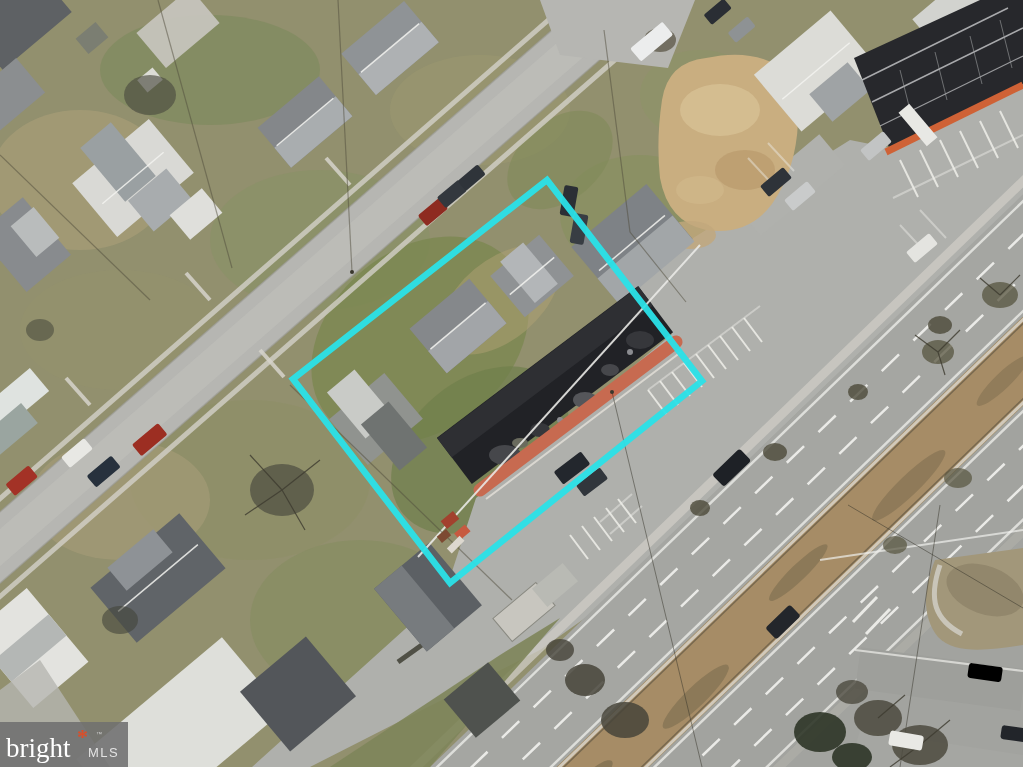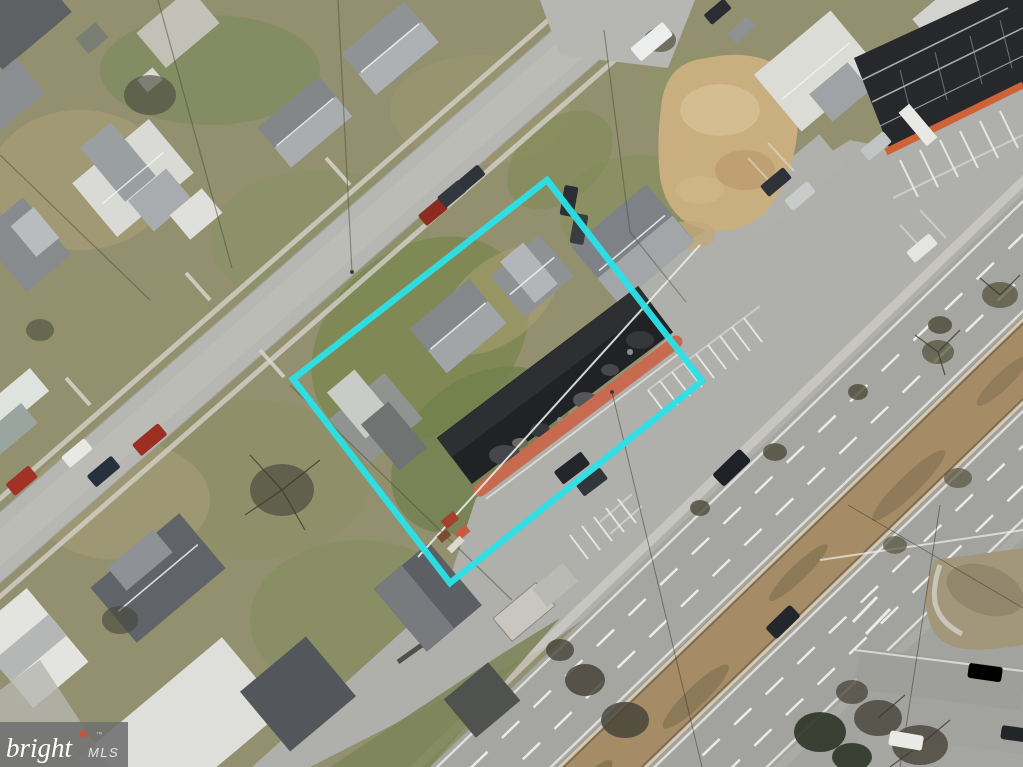--- a/index.html
+++ b/index.html
@@ -1,17 +1,17 @@
 <!DOCTYPE html>
 <html><head>
 <meta charset="utf-8">
 <style>
   html,body{margin:0;padding:0;background:#222;}
   #stage{position:relative;width:1023px;height:767px;overflow:hidden;background:#92906e;
-         font-family:"Liberation Sans",sans-serif;font-style:italic;}
+         font-family:"Liberation Sans",sans-serif;}
   svg{display:block}
   .lane-dash{stroke:#f2f2ee;stroke-width:2.5;stroke-dasharray:24 20;opacity:.9;fill:none}
   .lane-edge{stroke:#f0f0ec;stroke-width:2.5;opacity:.75;fill:none}
   .gutter{stroke:#dcd8d0;stroke-width:3;opacity:.8;fill:none}
   .curbline{stroke:#6b5f49;stroke-width:1.5;opacity:.8;fill:none}
   .pstripe{stroke:#eeeee9;stroke-width:2;opacity:.85;fill:none}
   .pstripe-faint{stroke:#eeeee9;stroke-width:2;opacity:.45;fill:none}
   .fence{stroke:#4f4c3b;stroke-width:1.2;opacity:.5;fill:none}
   .wire{stroke:#35332a;stroke-width:1;opacity:.5;fill:none}
   .walk{stroke:#d6d3cb;stroke-width:4;opacity:.85;fill:none}

